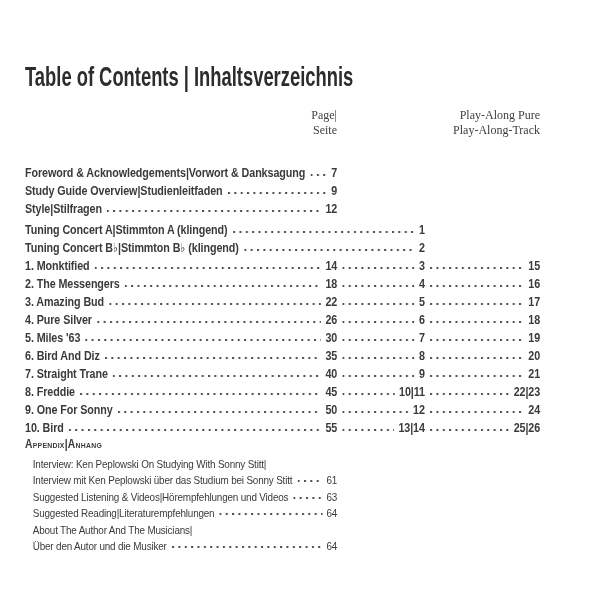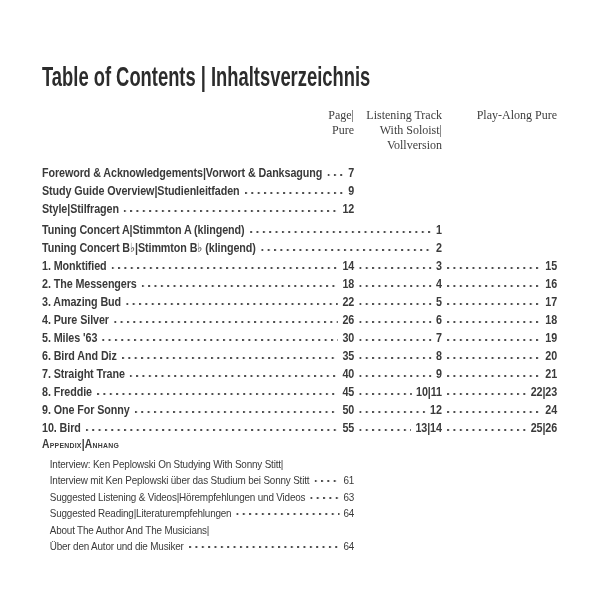--- a/index.html
+++ b/index.html
@@ -2,21 +2,21 @@
 <html style="--c-bg: #ffffff; --c-text: #3a3a3a; --c-title: #2c2c2c; --c-header: #3e3e3e; --c-leader: #4d4d4d;"><head>
 <meta charset="utf-8">
 <style>
   html,body{margin:0;padding:0;}
   body{
     width:600px;height:600px;position:relative;overflow:hidden;
     background:var(--c-bg,#ffffff);
     font-family:"Liberation Sans","DejaVu Sans",sans-serif;
     color:var(--c-text,#3a3a3a);
   }
-  .content{position:absolute;left:42px;top:0;width:515px;}
+  .content{position:absolute;left:25px;top:0;width:515px;}
 
   
   .title{
     margin-top:62px;height:30px;line-height:30px;
     font-size:27px;font-weight:700;color:var(--c-title,#2c2c2c);
     white-space:nowrap;transform:scaleX(0.68);transform-origin:left center;
   }
 
   
   .cols{position:relative;height:46px;margin-top:16px;
@@ -53,29 +53,25 @@
 </head>
 <body>
 
 <div class="content">
 
   <div class="title">Table of Contents | Inhaltsverzeichnis</div>
 
   <div class="cols">
     <div class="colr col-page">
       <div>Page|</div>
-      <div>Pure</div>
-    </div>
-    <div class="colr col-listen">
-      <div>Listening Track</div>
-      <div>With Soloist|</div>
-      <div>Vollversion</div>
+      <div>Seite</div>
     </div>
     <div class="colr col-play">
       <div>Play-Along Pure</div>
+      <div>Play-Along-Track</div>
     </div>
   </div>
 
   <div class="rows">
 
     <section class="g-front">
       <div class="row">
         <div class="seg sa">
           <span class="t">Foreword &amp; Acknowledgements|Vorwort &amp; Danksagung</span>
           <span class="lead"></span>

